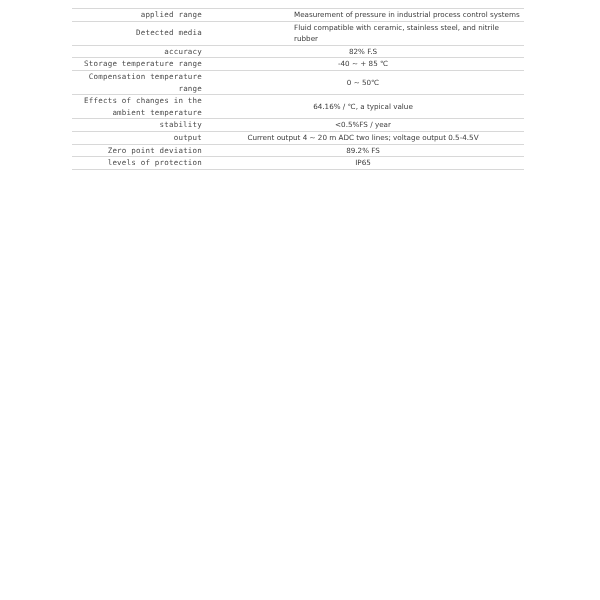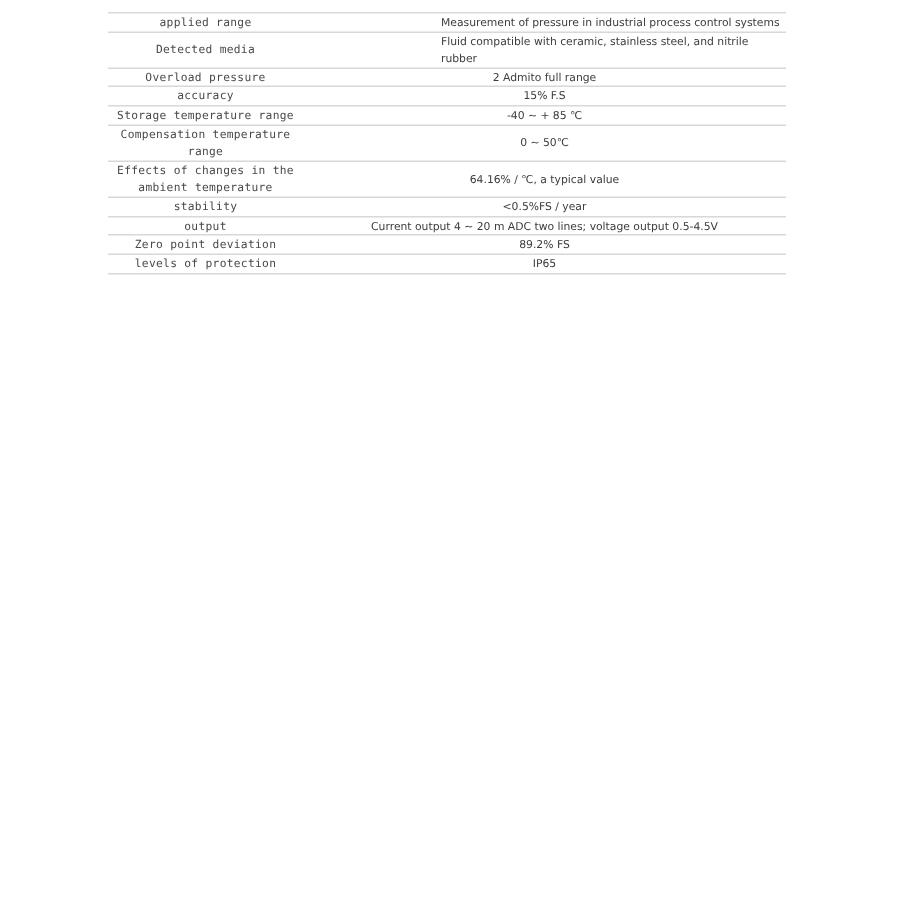--- a/index.html
+++ b/index.html
@@ -33,21 +33,21 @@
   }
   .spec-table td {
     border: 0;
     padding: 0;
     vertical-align: middle;
   }
   .cell-label {
     width: 130px;
     border-right: 1px solid #d8d8d8;
     border-left: 1px solid #d8d8d8;
-    text-align: center;
+    text-align: right;
     font-family: "DejaVu Sans Mono", monospace;
     font-size: 7.5px;
     color: #4a4a4a;
     line-height: 1.55;
     letter-spacing: 0.2px;
     padding: 6px 6px;
     box-sizing: border-box;
     margin-top: 16px;
   }
   .cell-value {
@@ -75,26 +75,22 @@
     <tbody>
         <tr>
           <td class="cell-label">applied range</td>
           <td class="cell-value left">Measurement of pressure in industrial process control systems</td>
         </tr>
         <tr>
           <td class="cell-label">Detected media</td>
           <td class="cell-value left">Fluid compatible with ceramic, stainless steel, and nitrile rubber</td>
         </tr>
         <tr>
-          <td class="cell-label">Overload pressure</td>
-          <td class="cell-value">2 Admito full range</td>
-        </tr>
-        <tr>
           <td class="cell-label">accuracy</td>
-          <td class="cell-value">15% F.S</td>
+          <td class="cell-value">82% F.S</td>
         </tr>
         <tr>
           <td class="cell-label">Storage temperature range</td>
           <td class="cell-value">-40 ~ + 85 ℃</td>
         </tr>
         <tr>
           <td class="cell-label">Compensation temperature range</td>
           <td class="cell-value">0 ~ 50℃</td>
         </tr>
         <tr>

